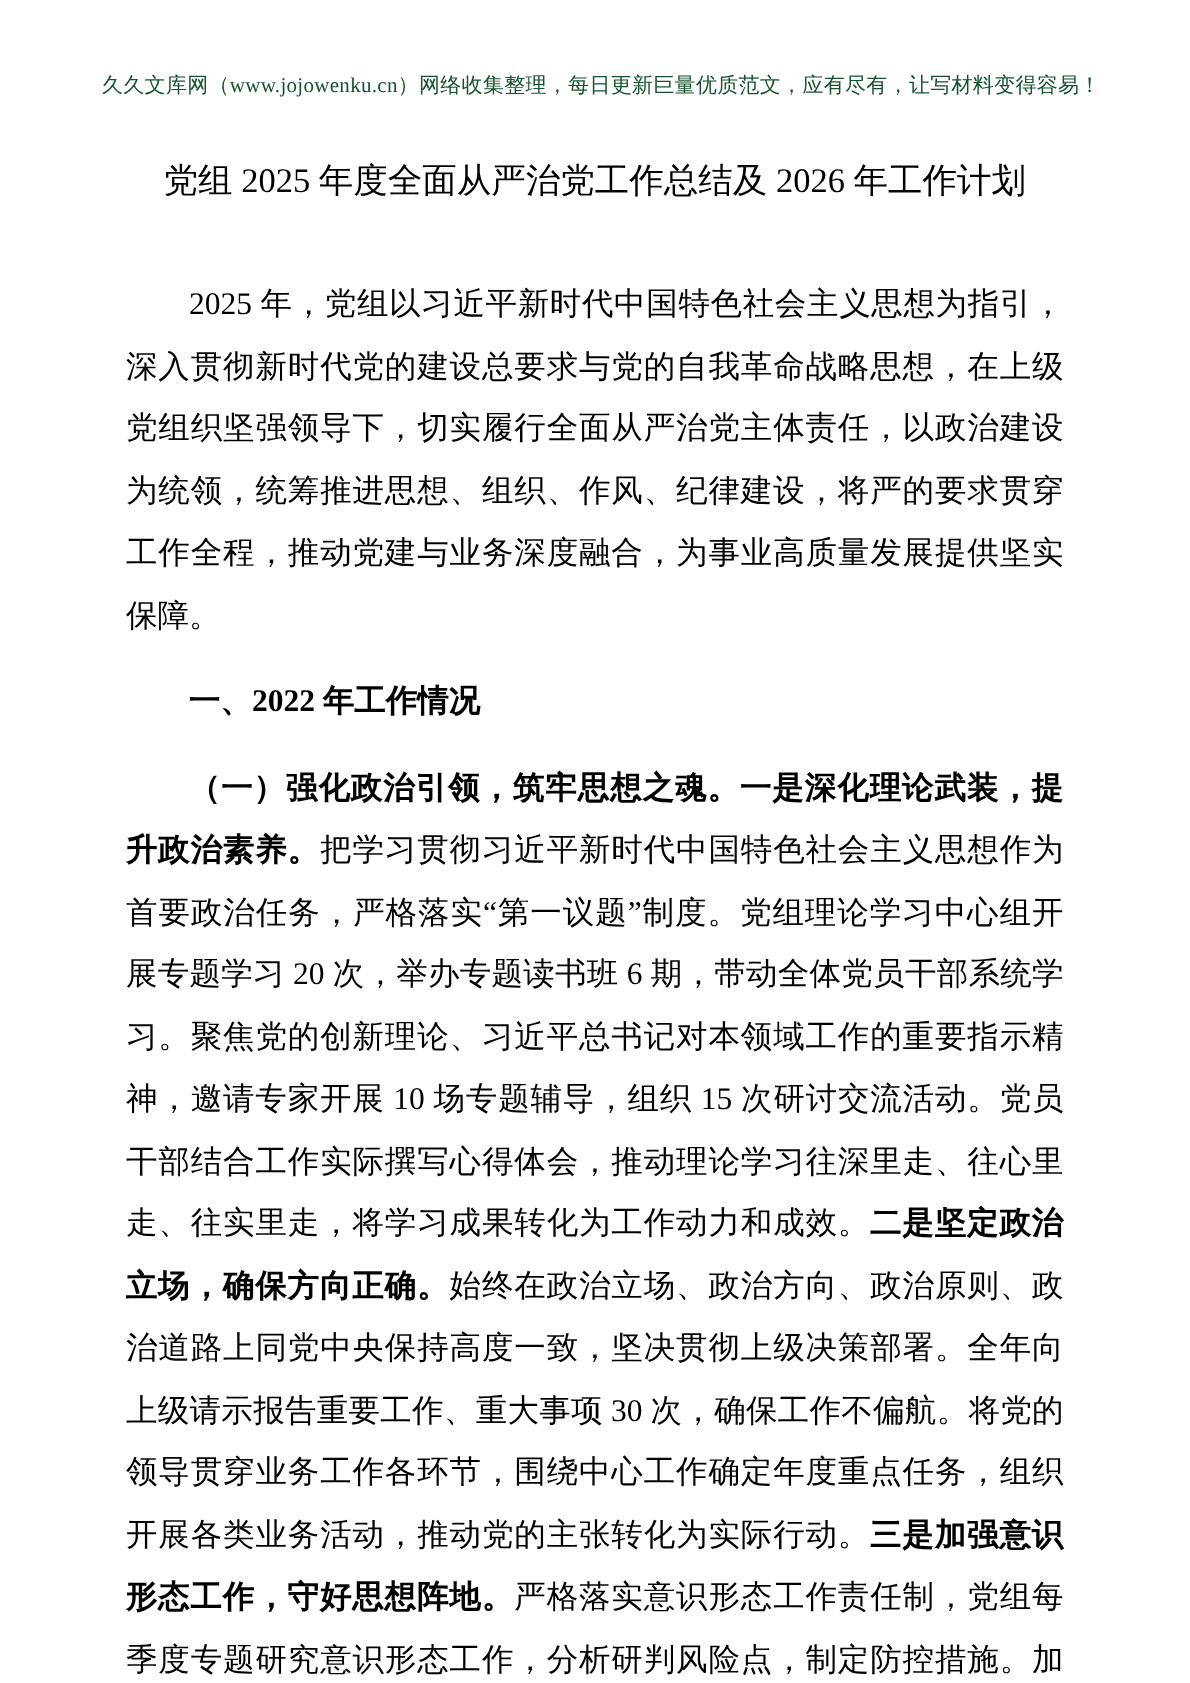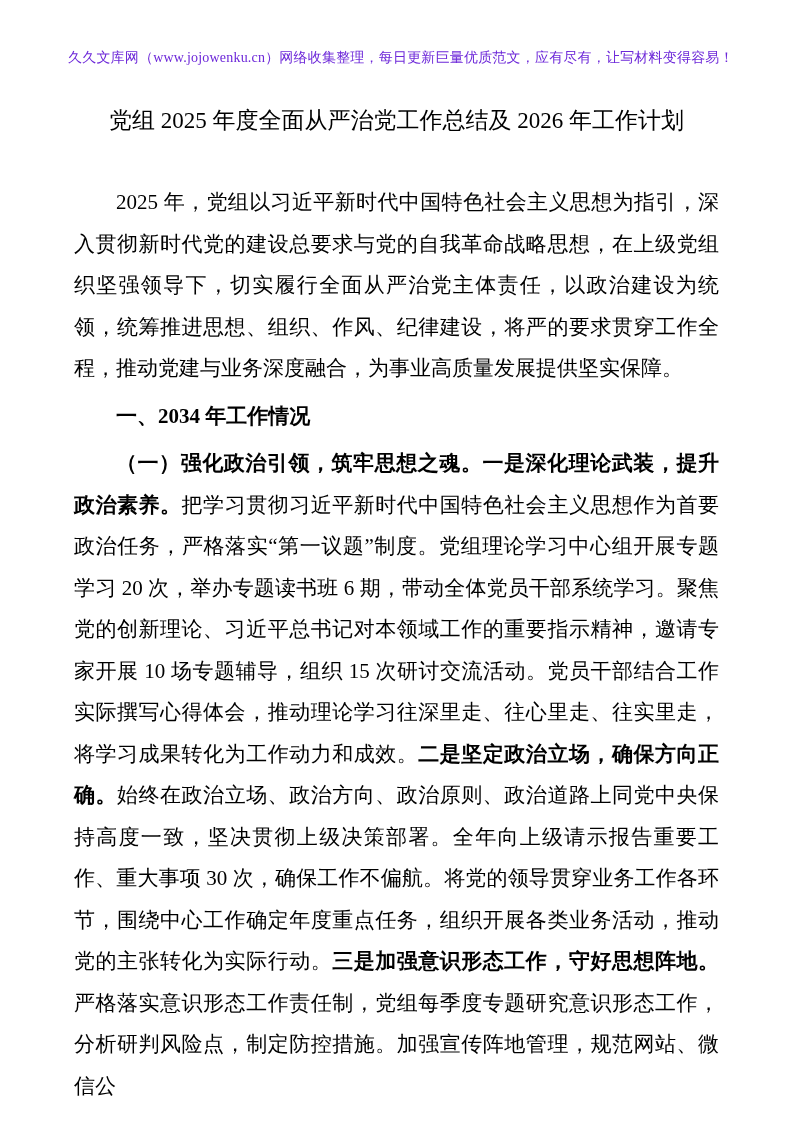--- a/index.html
+++ b/index.html
@@ -33,31 +33,31 @@
     font-weight: normal;
     text-align: center;
   }
   .doc-body {
     margin-top: 44px;
     font-size: 21px;
     line-height: 41.5px;
     text-align: justify;
   }
   .para {
-    margin: 6px;
+    margin: 16px;
     text-indent: 42px;
   }
   .bold {
     font-weight: bold;
   }
 </style>
 </head>
 <body>
 
 <div class="page" style="background: rgb(255, 255, 255); color: rgb(0, 0, 0);">
-  <div class="header-notice" style="color: #6d28d9; font-family: Liberation Serif, serif;">久久文库网（www.jojowenku.cn）网络收集整理，每日更新巨量优质范文，应有尽有，让写材料变得容易！</div>
+  <div class="header-notice" style="color: #14532d; font-family: Liberation Serif, serif;">久久文库网（www.jojowenku.cn）网络收集整理，每日更新巨量优质范文，应有尽有，让写材料变得容易！</div>
   <h1 class="doc-title">党组 2025 年度全面从严治党工作总结及 2026 年工作计划</h1>
   <div class="doc-body">
       <p class="para"><span class="">2025 年，党组以习近平新时代中国特色社会主义思想为指引，深入贯彻新时代党的建设总要求与党的自我革命战略思想，在上级党组织坚强领导下，切实履行全面从严治党主体责任，以政治建设为统领，统筹推进思想、组织、作风、纪律建设，将严的要求贯穿工作全程，推动党建与业务深度融合，为事业高质量发展提供坚实保障。</span></p>
-      <p class="para"><span class="bold">一、2034 年工作情况</span></p>
+      <p class="para"><span class="bold">一、2022 年工作情况</span></p>
       <p class="para"><span class="bold">（一）强化政治引领，筑牢思想之魂。一是深化理论武装，提升政治素养。</span><span class="">把学习贯彻习近平新时代中国特色社会主义思想作为首要政治任务，严格落实“第一议题”制度。党组理论学习中心组开展专题学习 20 次，举办专题读书班 6 期，带动全体党员干部系统学习。聚焦党的创新理论、习近平总书记对本领域工作的重要指示精神，邀请专家开展 10 场专题辅导，组织 15 次研讨交流活动。党员干部结合工作实际撰写心得体会，推动理论学习往深里走、往心里走、往实里走，将学习成果转化为工作动力和成效。</span><span class="bold">二是坚定政治立场，确保方向正确。</span><span class="">始终在政治立场、政治方向、政治原则、政治道路上同党中央保持高度一致，坚决贯彻上级决策部署。全年向上级请示报告重要工作、重大事项 30 次，确保工作不偏航。将党的领导贯穿业务工作各环节，围绕中心工作确定年度重点任务，组织开展各类业务活动，推动党的主张转化为实际行动。</span><span class="bold">三是加强意识形态工作，守好思想阵地。</span><span class="">严格落实意识形态工作责任制，党组每季度专题研究意识形态工作，分析研判风险点，制定防控措施。加强宣传阵地管理，规范网站、微信公</span></p>
     </div>
 </div>
 
 </body></html>

